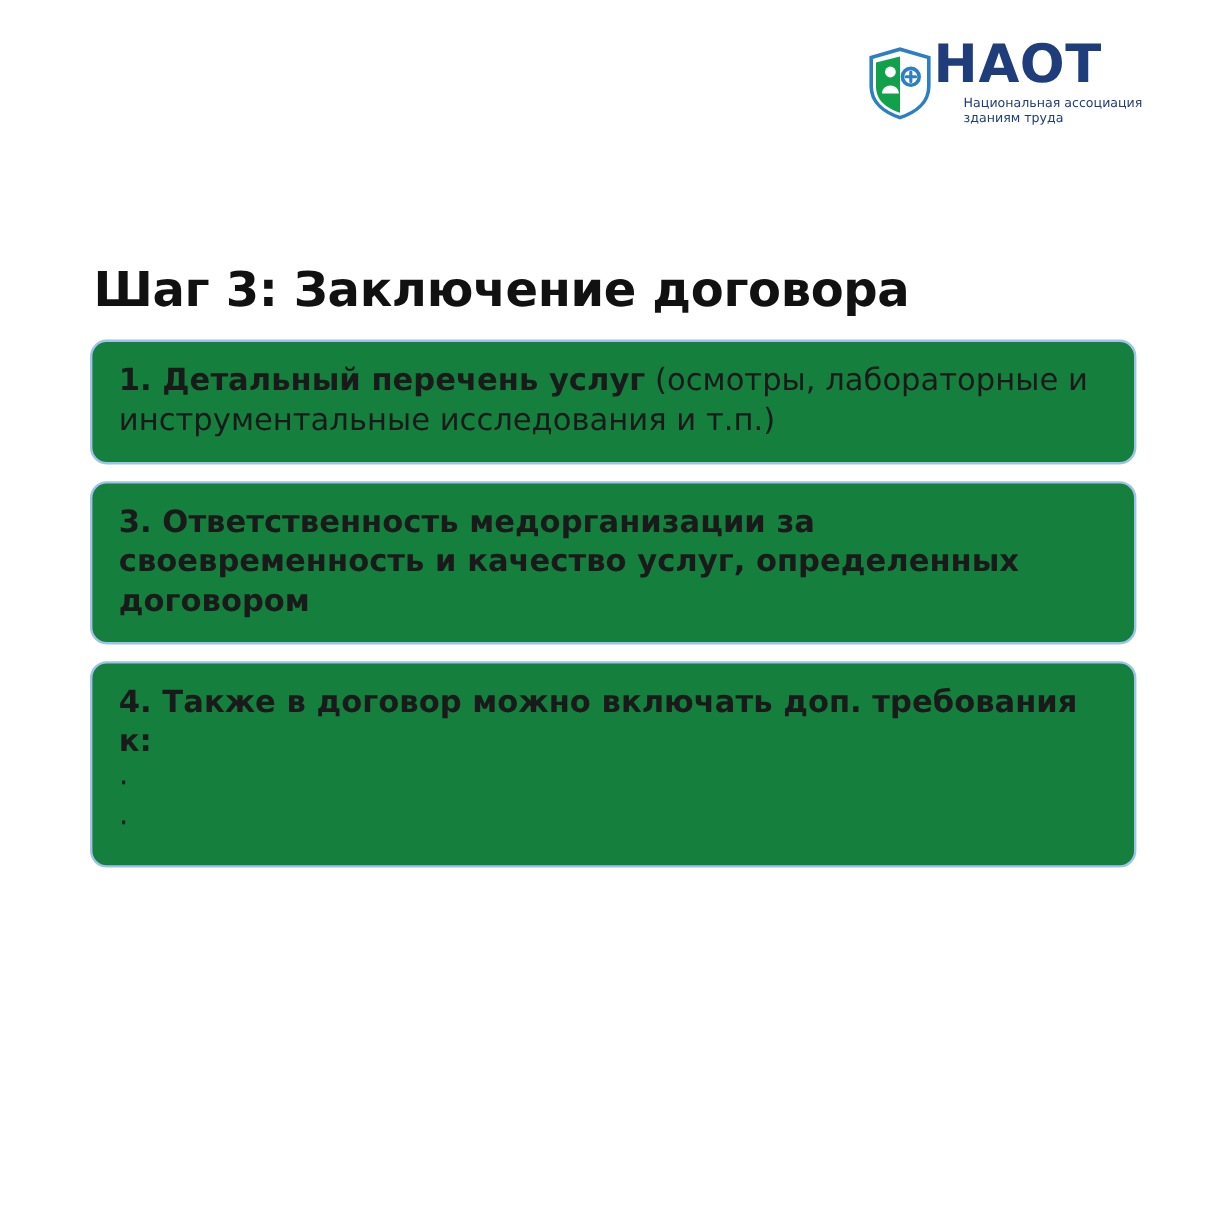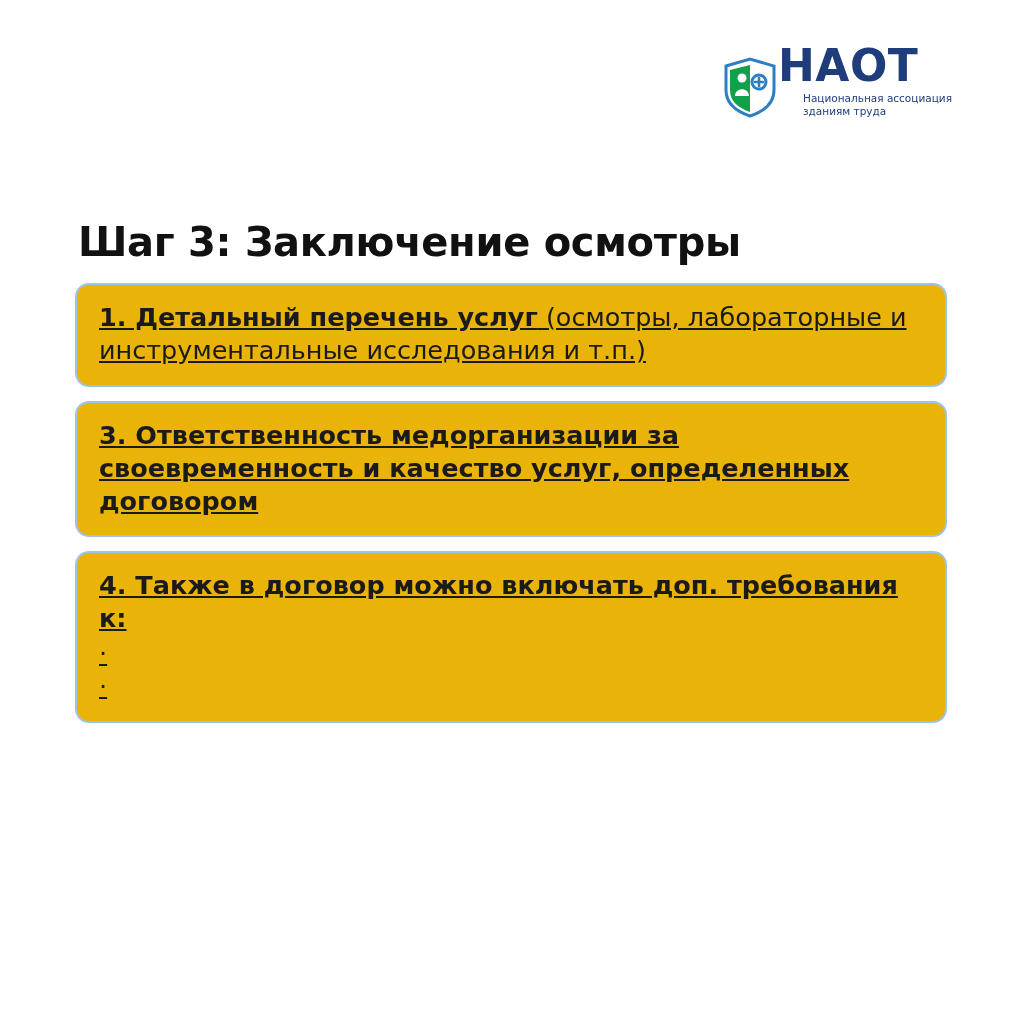--- a/index.html
+++ b/index.html
@@ -12,24 +12,24 @@
     background: #ffffff;
     font-family: "DejaVu Sans", "Liberation Sans", sans-serif;
     color: #1a1a1a;
     position: relative;
     overflow: hidden;
   }
 
   
   .logo-area {
     position: absolute;
-    top: 44px;
+    top: 32px;
     right: 72px;
     display: flex;
-    align-items: flex-end;
+    align-items: center;
   }
   .logo-shield {
     width: 56px;
     height: 62px;
     flex: 0 0 auto;
   }
   .logo-text {
     display: flex;
     flex-direction: column;
     justify-content: center;
@@ -67,24 +67,23 @@
     top: 283px;
     left: 75px;
     width: 872px;
     display: flex;
     flex-direction: column;
     gap: 14px;
   }
   .card {
     border: 2px solid #9fc2ea;
     border-radius: 14px;
-    background: #eab308;
+    background: #15803d;
     padding: 16px 22px 18px 22px;
     box-sizing: border-box;
-    text-decoration: underline;
   }
   .card p {
     margin: 0;
     font-size: 25.5px;
     line-height: 1.29;
     color: #1a1a1a;
   }
   .card p.bold {
     font-weight: 700;
   }
@@ -130,21 +129,21 @@
   </span>
   <span class="logo-text">
     <span class="logo-title">НАОТ</span>
     <span class="logo-sub">
       <span>Национальная ассоциация</span><br>
       <span>зданиям труда</span>
     </span>
   </span>
 </div>
 
-<h1 class="page-title">Шаг 3: Заключение осмотры</h1>
+<h1 class="page-title">Шаг 3: Заключение договора</h1>
 
 <div class="cards">
 
   <div class="card card-1">
     <p>
       <span class="b">1. Детальный перечень услуг</span><span> (осмотры, лабораторные и инструментальные исследования и т.п.)</span>
     </p>
   </div>
 
 

